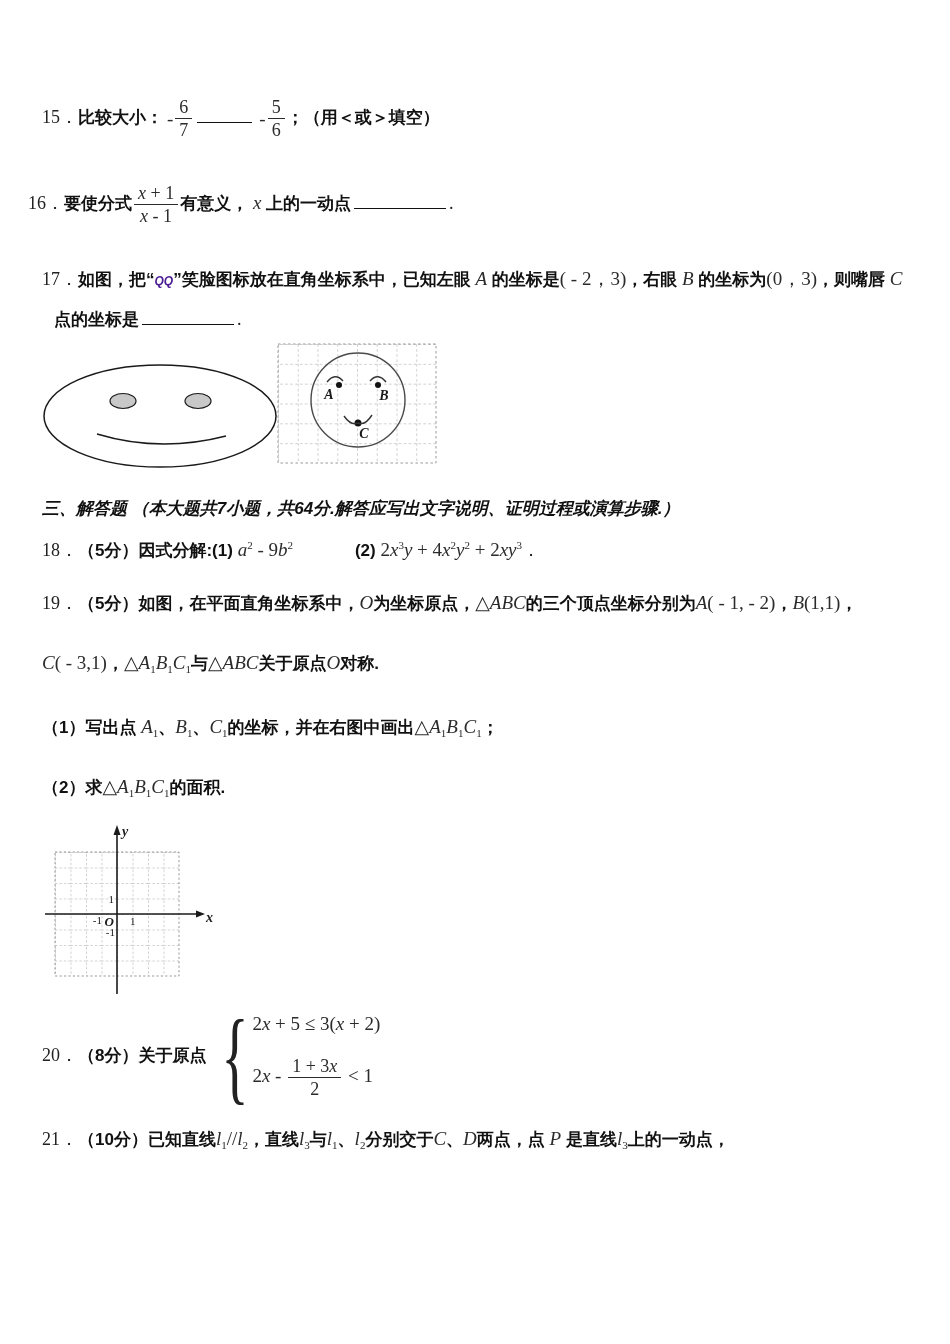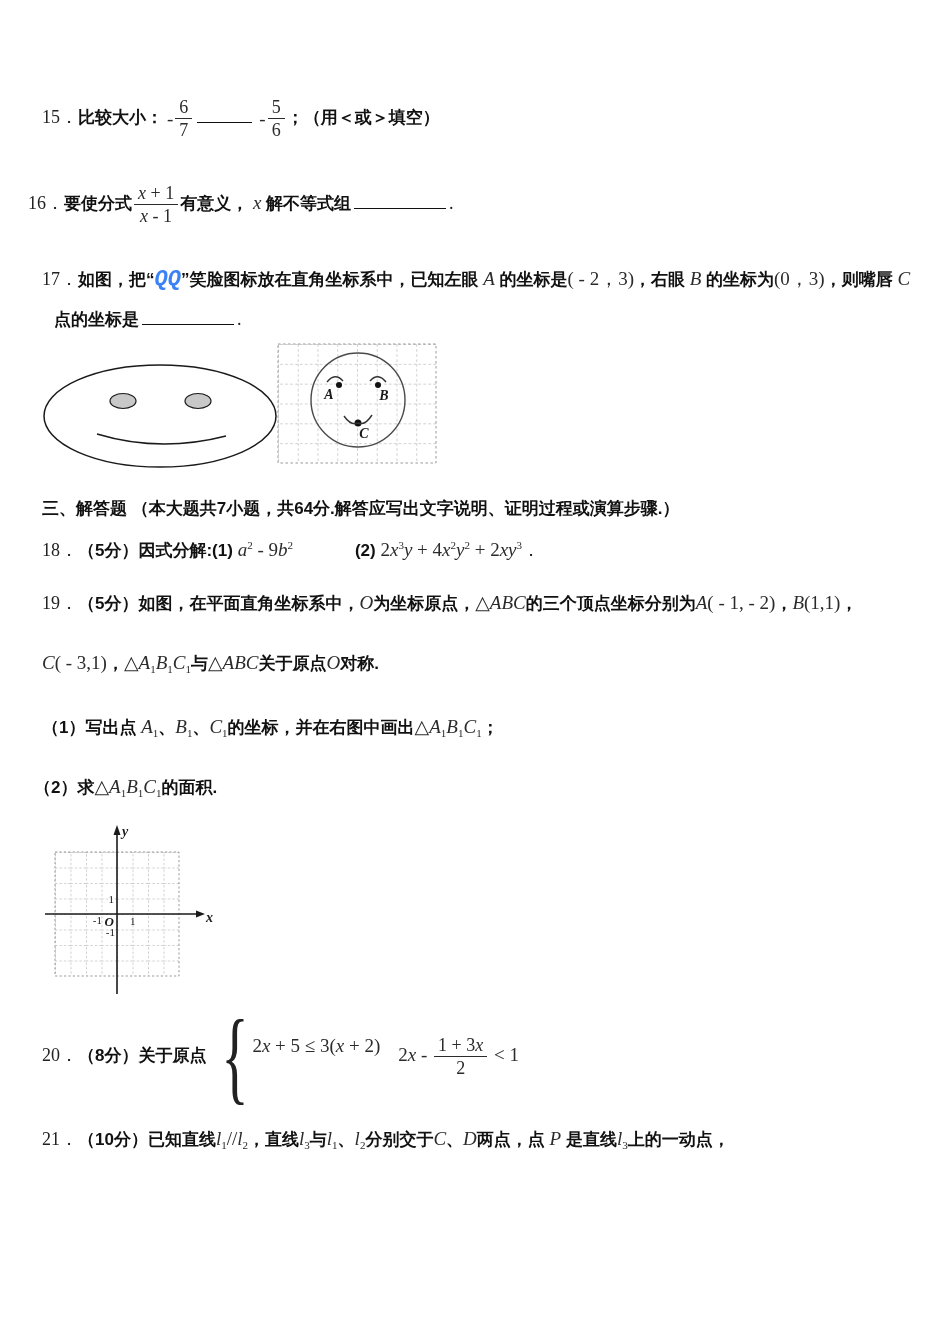--- a/index.html
+++ b/index.html
@@ -4,36 +4,36 @@
 <style>
   html,body{margin:0;padding:0;background:#ffffff;}
   .page{position:relative;width:944px;height:1344px;background:#ffffff;color:#111;overflow:hidden;
         font-family:"Liberation Sans",sans-serif;}
   .line{position:absolute;white-space:nowrap;font-size:17px;line-height:26px;}
   
   .s-c{font-family:"Liberation Sans",sans-serif;font-weight:700;color:#111;}
   .s-n{font-family:"Liberation Serif",serif;font-size:18px;color:#222;font-weight:400;}
   .s-m{font-family:"Liberation Serif",serif;font-size:19px;color:#2b2b2b;font-style:normal;}
   .s-i{font-family:"Liberation Serif",serif;font-size:19px;color:#2b2b2b;font-style:italic;}
-  .s-bi{font-family:Liberation Mono, monospace;font-size:22px;color:#3b82f6;font-style:italic;font-weight:700;}
+  .s-bi{font-family:Liberation Sans, sans-serif;font-size:12px;color:#4c1d95;font-style:italic;font-weight:700;}
   sup.s-sup{font-family:"Liberation Serif",serif;font-size:11px;color:#2b2b2b;}
   sub.s-sub{font-family:"Liberation Serif",serif;font-size:11px;color:#2b2b2b;}
   .frac{display:inline-flex;align-items:center;vertical-align:middle;margin:0 2px;}
   .fpre{padding:0 2px;}
   .fcol{display:inline-flex;flex-direction:column;align-items:center;}
   .fn,.fd{display:block;padding:0 4px;text-align:center;font-size:18px;line-height:22px;
           font-family:"Liberation Serif",serif;color:#2b2b2b;}
   .fn{border-bottom:1.2px solid #2b2b2b;}
   .fn .s-m,.fn .s-i,.fd .s-m,.fd .s-i{font-size:18px;}
   .blank{display:inline-block;border-bottom:1.3px solid #111;height:2px;vertical-align:baseline;margin:0 3px;}
   .sp{display:inline-block;}
   .sys{display:inline-flex;align-items:center;vertical-align:middle;margin:0 4px;}
   .brace{font-family:"Liberation Serif",serif;font-size:104px;font-weight:400;line-height:.85;
          transform:scaleX(.55);transform-origin:center;margin-right:-12px;color:#222;}
-  .syscol{display:inline-flex;gap:18px;padding-left:4px;}
+  .syscol{display:inline-flex;flex-direction:column;gap:18px;padding-left:4px;}
   .sysline{line-height:24px;}
   .fig{position:absolute;}
   .fig text{font-family:"Liberation Serif",serif;fill:#1a1a1a;}
   .lbl-it{font-style:italic;font-weight:700;}
 </style>
 </head>
 <body>
 
 <div class="page">
 
@@ -49,21 +49,21 @@
           <span class="fn"><span class="s-m">5</span></span>
           <span class="fd"><span class="s-m">6</span></span>
         </span>
       </span><span class="s-c">；（用＜或＞填空）</span></div>
 
   <div class="line" style="left:28px;top:182px;"><span class="s-n">16．</span><span class="s-c">要使分式</span><span class="frac">
         <span class="fcol">
           <span class="fn"><span class="s-i">x</span><span class="s-m"> + 1</span></span>
           <span class="fd"><span class="s-i">x</span><span class="s-m"> - 1</span></span>
         </span>
-      </span><span class="s-c">有意义，</span><span class="s-i"> x </span><span class="s-c">解不等式组</span><span class="blank" style="width: 92px;"></span><span class="s-n">.</span></div>
+      </span><span class="s-c">有意义，</span><span class="s-i"> x </span><span class="s-c">上的一动点</span><span class="blank" style="width: 92px;"></span><span class="s-n">.</span></div>
 
   <div class="line" style="left:42px;top:266px;"><span class="s-n">17．</span><span class="s-c">如图，把“</span><span class="s-bi">QQ</span><span class="s-c">”笑脸图标放在直角坐标系中，已知左眼 </span><span class="s-i">A</span><span class="s-c"> 的坐标是</span><span class="s-m">( - 2，3)</span><span class="s-c">，右眼 </span><span class="s-i">B</span><span class="s-c"> 的坐标为</span><span class="s-m">(0，3)</span><span class="s-c">，则嘴唇 </span><span class="s-i">C</span></div>
   <div class="line" style="left:42px;top:306px;margin-left:12px;"><span class="s-c">点的坐标是</span><span class="blank" style="width: 92px;"></span><span class="s-n">.</span></div>
 
   <svg class="fig" style="left:40px;top:340px;" width="420" height="134" viewBox="0 0 420 134">
     <defs>
       <pattern id="gpat1" x="238" y="4" width="19.75" height="19.83" patternUnits="userSpaceOnUse">
         <path d="M 19.75 0 L 0 0 L 0 19.83" fill="none" stroke="#999999" stroke-width="1" stroke-dasharray="2.5 2.5"></path>
       </pattern>
     </defs>
@@ -83,28 +83,28 @@
       <circle cx="299" cy="45" r="3" fill="#111"></circle>
       <circle cx="338" cy="45" r="3" fill="#111"></circle>
       <circle cx="318" cy="83" r="3.5" fill="#111"></circle>
       <path d="M 304 76 Q 311 86 318 83 Q 325 86 332 75" fill="none" stroke="#333" stroke-width="1.4"></path>
       <text x="289" y="59" font-size="14" text-anchor="middle" class="lbl-it">A</text>
       <text x="344" y="60" font-size="14" text-anchor="middle" class="lbl-it">B</text>
       <text x="324" y="98" font-size="14" text-anchor="middle" class="lbl-it">C</text>
     </g>
   </svg>
 
-  <div class="line s-c" style="left:42px;top:496px;">三、解答题 （本大题共7小题，共64分.解答应写出文字说明、证明过程或演算步骤.）</div>
+  <div class="line s-c" style="left:42px;top:496px;font-style:italic;">三、解答题 （本大题共7小题，共64分.解答应写出文字说明、证明过程或演算步骤.）</div>
 
   <div class="line" style="left:42px;top:532px;"><span class="s-n">18．</span><span class="s-c">（5分）因式分解:(1) </span><span class="s-i">a</span><sup class="s-sup">2</sup><span class="s-m"> - 9</span><span class="s-i">b</span><sup class="s-sup">2</sup><span class="sp" style="width: 62px;"></span><span class="s-c">(2) </span><span class="s-m">2</span><span class="s-i">x</span><sup class="s-sup">3</sup><span class="s-i">y</span><span class="s-m"> + 4</span><span class="s-i">x</span><sup class="s-sup">2</sup><span class="s-i">y</span><sup class="s-sup">2</sup><span class="s-m"> + 2</span><span class="s-i">xy</span><sup class="s-sup">3</sup><span class="s-n">．</span></div>
 
   <div class="line" style="left:42px;top:590px;"><span class="s-n">19．</span><span class="s-c">（5分）如图，在平面直角坐标系中，</span><span class="s-i">O</span><span class="s-c">为坐标原点，</span><span class="s-m">△</span><span class="s-i">ABC</span><span class="s-c">的三个顶点坐标分别为</span><span class="s-i">A</span><span class="s-m">( - 1, - 2)</span><span class="s-c">，</span><span class="s-i">B</span><span class="s-m">(1,1)</span><span class="s-c">，</span></div>
   <div class="line" style="left:42px;top:650px;"><span class="s-i">C</span><span class="s-m">( - 3,1)</span><span class="s-c">，</span><span class="s-m">△</span><span class="s-i">A</span><sub class="s-sub">1</sub><span class="s-i">B</span><sub class="s-sub">1</sub><span class="s-i">C</span><sub class="s-sub">1</sub><span class="s-c">与</span><span class="s-m">△</span><span class="s-i">ABC</span><span class="s-c">关于原点</span><span class="s-i">O</span><span class="s-c">对称.</span></div>
   <div class="line" style="left:42px;top:714px;"><span class="s-c">（1）写出点 </span><span class="s-i">A</span><sub class="s-sub">1</sub><span class="s-c">、</span><span class="s-i">B</span><sub class="s-sub">1</sub><span class="s-c">、</span><span class="s-i">C</span><sub class="s-sub">1</sub><span class="s-c">的坐标，并在右图中画出</span><span class="s-m">△</span><span class="s-i">A</span><sub class="s-sub">1</sub><span class="s-i">B</span><sub class="s-sub">1</sub><span class="s-i">C</span><sub class="s-sub">1</sub><span class="s-c">；</span></div>
-  <div class="line" style="left:34px;top:774px;"><span class="s-c">（2）求</span><span class="s-m">△</span><span class="s-i">A</span><sub class="s-sub">1</sub><span class="s-i">B</span><sub class="s-sub">1</sub><span class="s-i">C</span><sub class="s-sub">1</sub><span class="s-c">的面积.</span></div>
+  <div class="line" style="left:42px;top:774px;"><span class="s-c">（2）求</span><span class="s-m">△</span><span class="s-i">A</span><sub class="s-sub">1</sub><span class="s-i">B</span><sub class="s-sub">1</sub><span class="s-i">C</span><sub class="s-sub">1</sub><span class="s-c">的面积.</span></div>
 
   <svg class="fig" style="left:30px;top:822px;" width="200" height="180" viewBox="0 0 200 180">
     <defs>
       <pattern id="gpat2" x="25" y="30" width="15.5" height="15.5" patternUnits="userSpaceOnUse">
         <path d="M 15.5 0 L 0 0 L 0 15.5" fill="none" stroke="#999999" stroke-width="1" stroke-dasharray="2.2 2.2"></path>
       </pattern>
     </defs>
     <rect x="25" y="30" width="124" height="124" fill="url(#gpat2)" stroke="#999999" stroke-width="1" stroke-dasharray="2.2 2.2"></rect>
     <line x1="87" y1="10" x2="87" y2="172" stroke="#1a1a1a" stroke-width="1.6"></line>
     <line x1="15" y1="92" x2="168" y2="92" stroke="#1a1a1a" stroke-width="1.6"></line>

